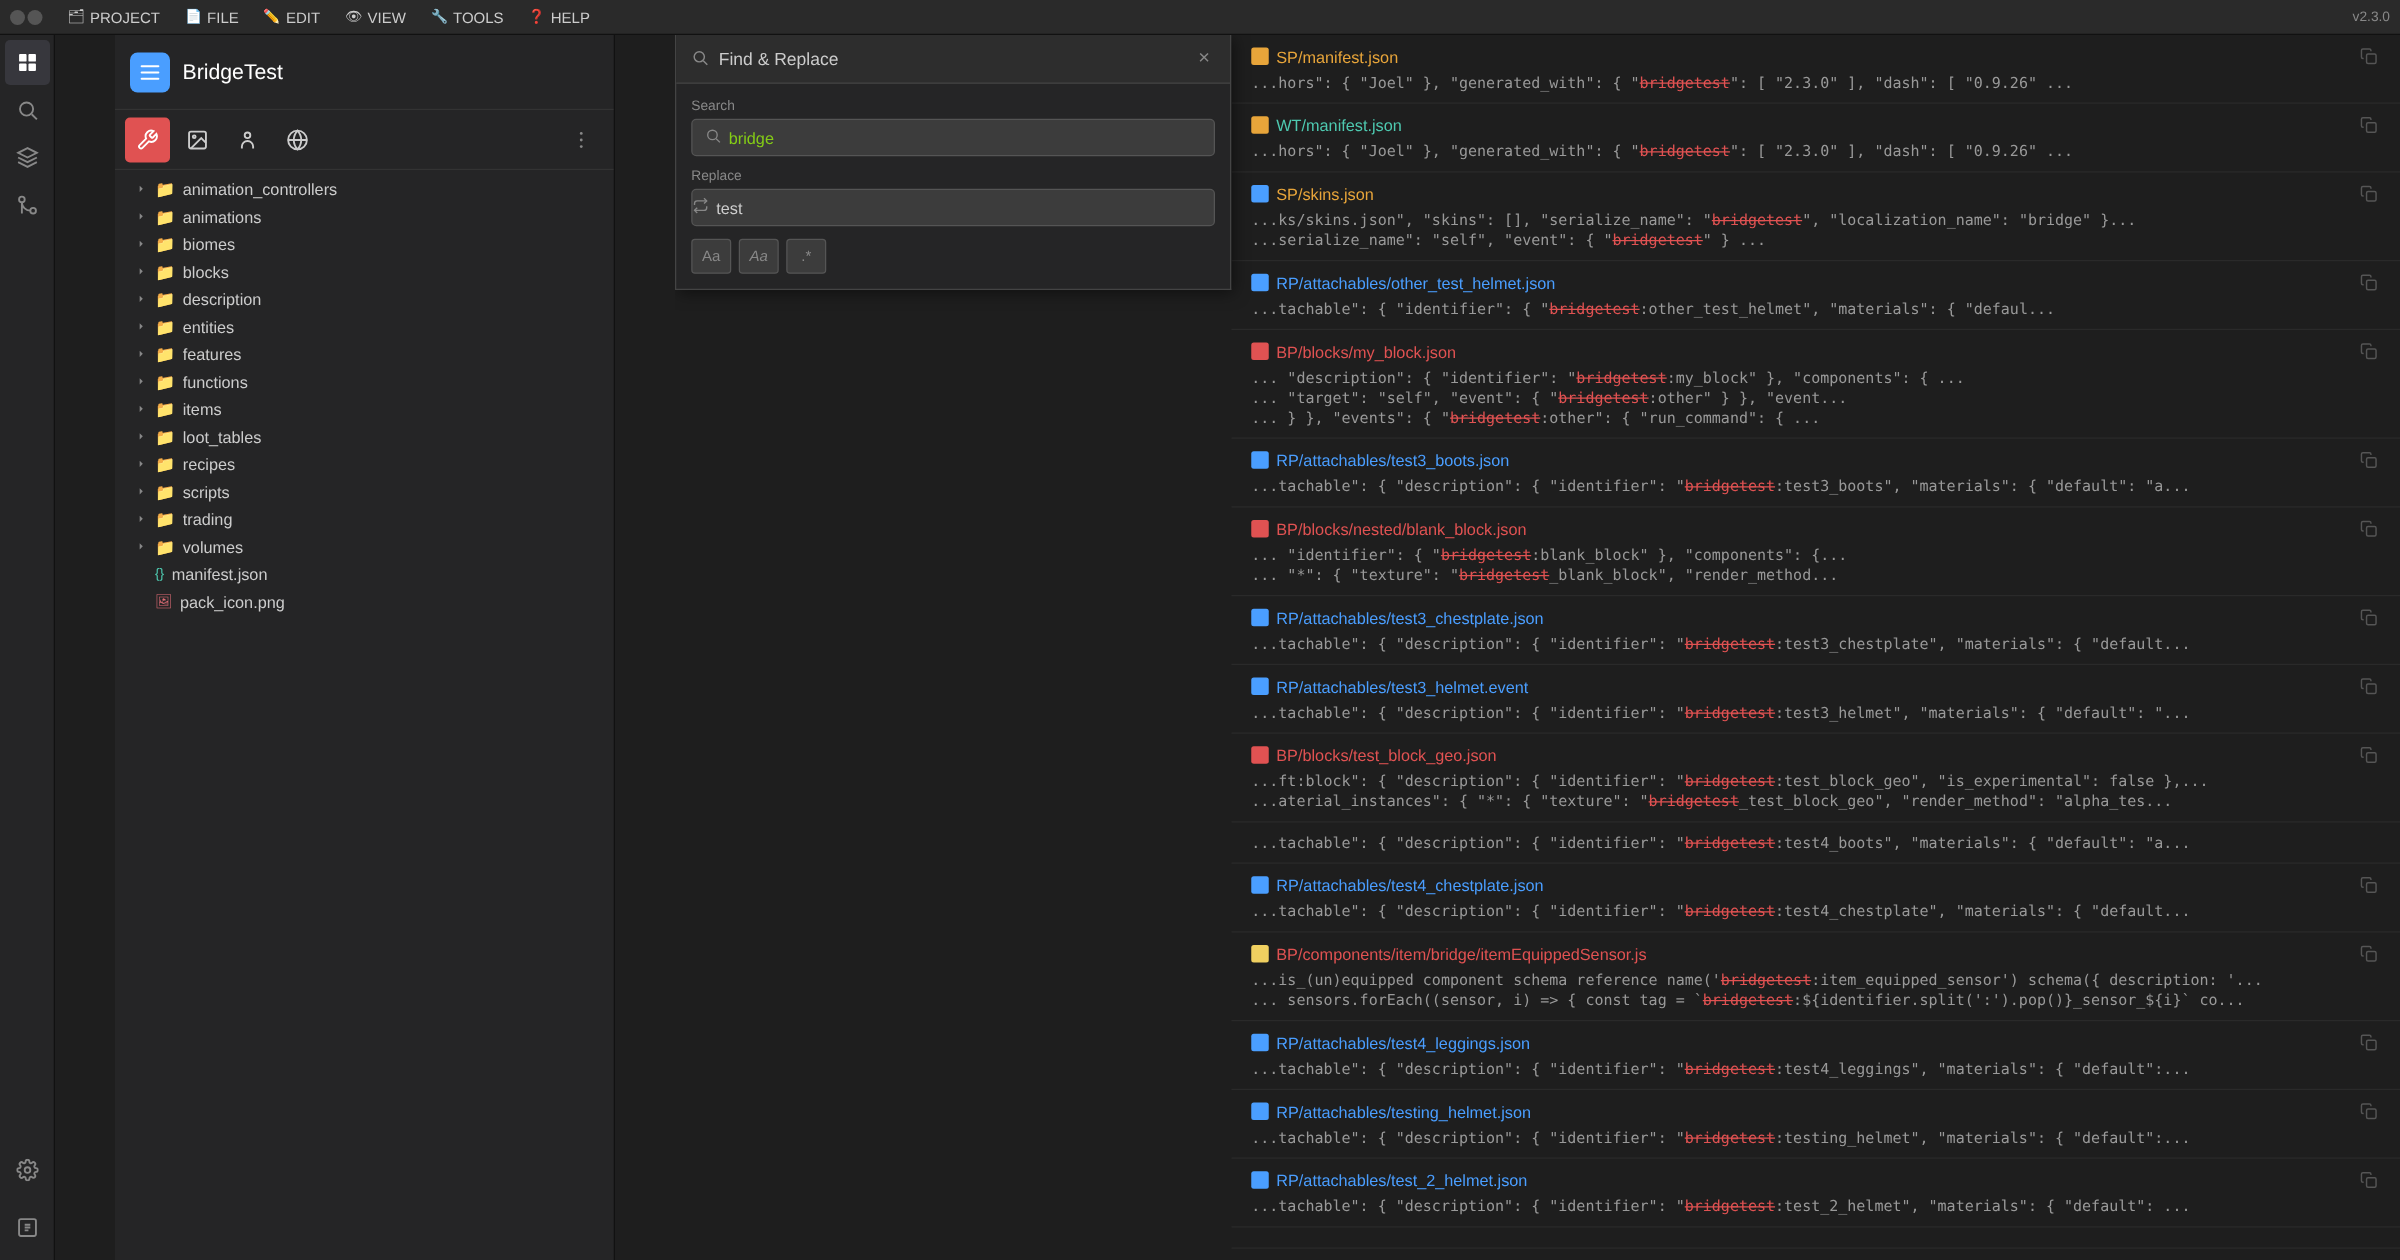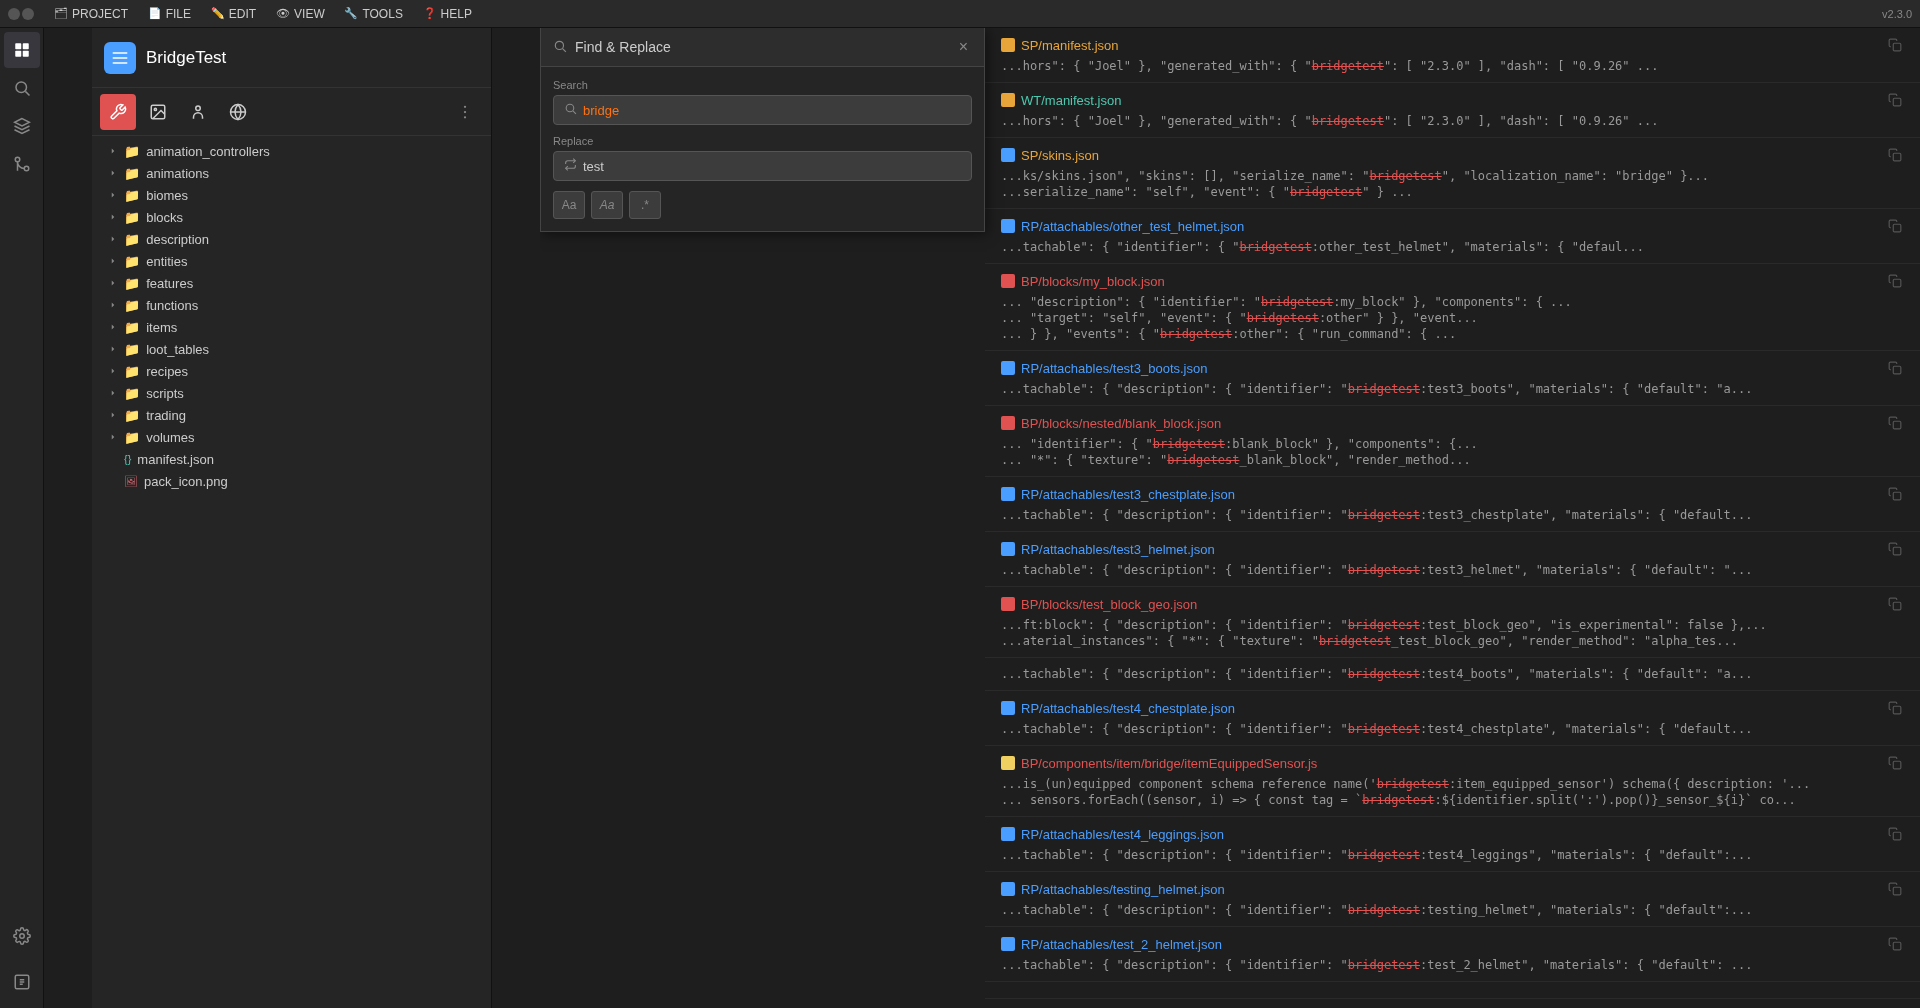--- a/index.html
+++ b/index.html
@@ -230,33 +230,33 @@
       background: #3c3c3c;
       border: 1px solid #555;
       border-radius: 4px;
       padding: 6px 10px;
       gap: 6px;
     }
     .search-input-wrap input {
       background: transparent;
       border: none;
       outline: none;
-      color: #f97316;
+      color: #84cc16;
       font-size: 13px;
       flex: 1;
     }
     .search-icon-glyph { color: #888; font-size: 13px; }
 
     .replace-input-wrap {
       display: flex;
       align-items: center;
       background: #3c3c3c;
       border: 1px solid #555;
       border-radius: 4px;
-      padding: 6px 10px;
+      padding: 6px 0;
       gap: 6px;
     }
     .replace-input-wrap input {
       background: transparent;
       border: none;
       outline: none;
       color: #ccc;
       font-size: 13px;
       flex: 1;
     }
@@ -755,21 +755,21 @@
                 <rect x="9" y="9" width="13" height="13" rx="2"></rect>
                 <path d="M5 15H4a2 2 0 01-2-2V4a2 2 0 012-2h9a2 2 0 012 2v1"></path>
               </svg>
       </span>
     </div>
     <div class="result-line">...tachable": { "description": { "identifier": "<span class="highlight-match">bridgetest</span>:test3_chestplate", "materials": { "default...</div>
   </div>
         <div class="result-item">
     <div class="result-filename">
       <span style="width:14px;height:14px;border-radius:2px;background:#4a9eff;display:inline-flex;align-items:center;justify-content:center;font-size:7px;font-weight:bold;color:#1e1e1e;flex-shrink:0;"></span>
-      <span class="result-filename-text" style="color:#4a9eff;">RP/attachables/test3_helmet.json</span>
+      <span class="result-filename-text" style="color:#4a9eff;">RP/attachables/test3_helmet.event</span>
       <span class="result-copy-btn copy-icon-placeholder">
         <svg width="14" height="14" viewBox="0 0 24 24" fill="none" stroke="currentColor" stroke-width="2">
                 <rect x="9" y="9" width="13" height="13" rx="2"></rect>
                 <path d="M5 15H4a2 2 0 01-2-2V4a2 2 0 012-2h9a2 2 0 012 2v1"></path>
               </svg>
       </span>
     </div>
     <div class="result-line">...tachable": { "description": { "identifier": "<span class="highlight-match">bridgetest</span>:test3_helmet", "materials": { "default": "...</div>
   </div>
         <div class="result-item">

